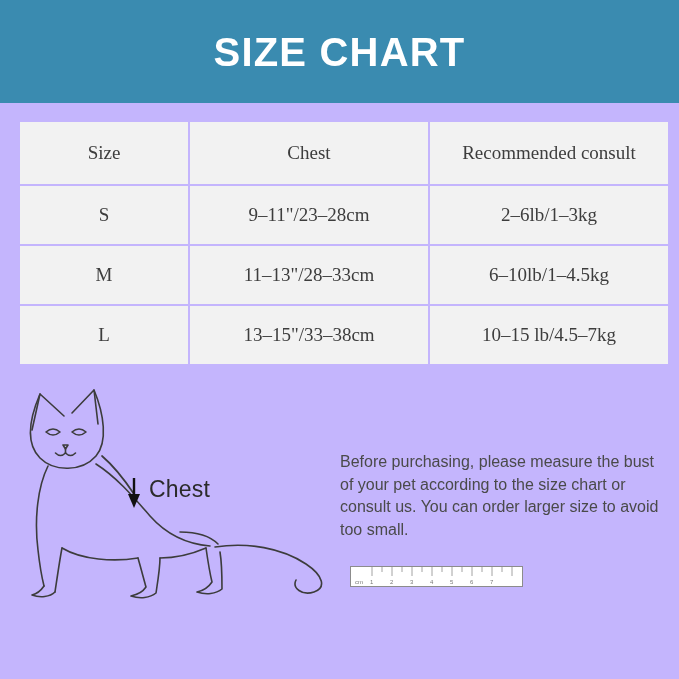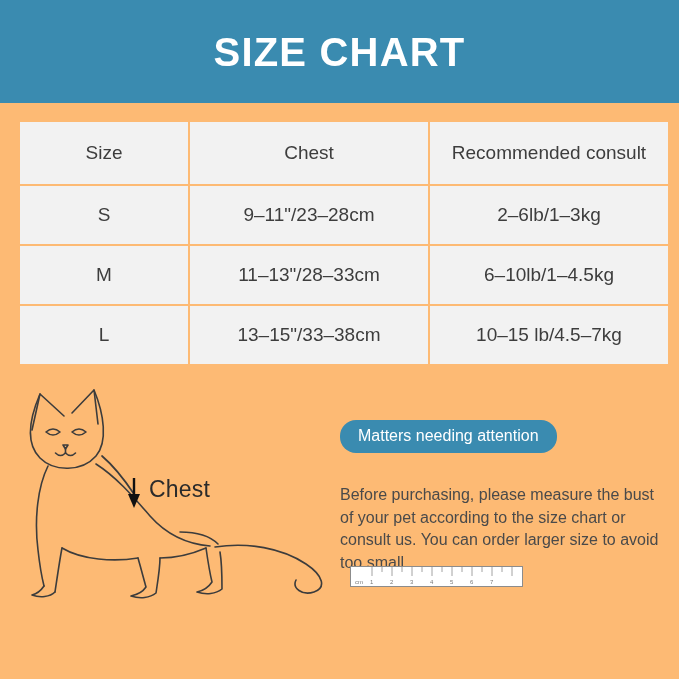--- a/index.html
+++ b/index.html
@@ -11,21 +11,21 @@
     height: 679px;
     background: #ffffff;
     font-family: "Liberation Sans", sans-serif;
     color: #3f3f3f;
     overflow: hidden;
   }
   .page {
     position: relative;
     width: 679px;
     height: 679px;
-    background: #fdba74;
+    background: #c4b5fd;
   }
 
   
   .header {
     position: absolute;
     left: 0;
     top: 0;
     width: 679px;
     height: 103px;
     background: #3a8bb0;
@@ -58,20 +58,21 @@
   table.size-table th {
     background: #f2f2f2;
     height: 58px;
     text-align: center;
     vertical-align: middle;
     font-weight: normal;
     font-size: 19px;
     color: #3d3d3d;
     border: 0;
     padding: 0 4px;
+    font-family: Liberation Serif, serif;
   }
   table.size-table tr.head th {
     font-size: 19px;
     color: #3d3d3d;
     height: 62px;
   }
   col.c1 { width: 168px; }
   col.c2 { width: 238px; }
   col.c3 { width: 238px; }
 
@@ -211,21 +212,20 @@
         </g>
         <g>
           <path d="M124 96 L124 120" stroke="#111111" stroke-width="2.4" fill="none"></path>
           <path d="M124 126 L118 112 L130 112 Z" fill="#111111"></path>
         </g>
       </svg>
       <div class="chest-label">Chest</div>
     </div>
 
     <div class="right-col">
-      <div class="attention-pill">Matters needing attention</div>
       <div class="attention-text">Before purchasing, please measure the bust of your pet according to the size chart or consult us. You can order larger size to avoid too small.</div>
     </div>
 
     <div class="ruler-area" style="left:350px; top:178px;">
       <svg width="180" height="34" viewBox="0 0 180 34">
         <rect x="0.5" y="6.5" width="172" height="20" fill="#ffffff" stroke="#8c8c8c" stroke-width="1"></rect>
         <g stroke="#8c8c8c" stroke-width="0.8">
           <line x1="22" y1="6.5" x2="22" y2="16"></line>
           <line x1="32" y1="6.5" x2="32" y2="12"></line>
           <line x1="42" y1="6.5" x2="42" y2="16"></line>

